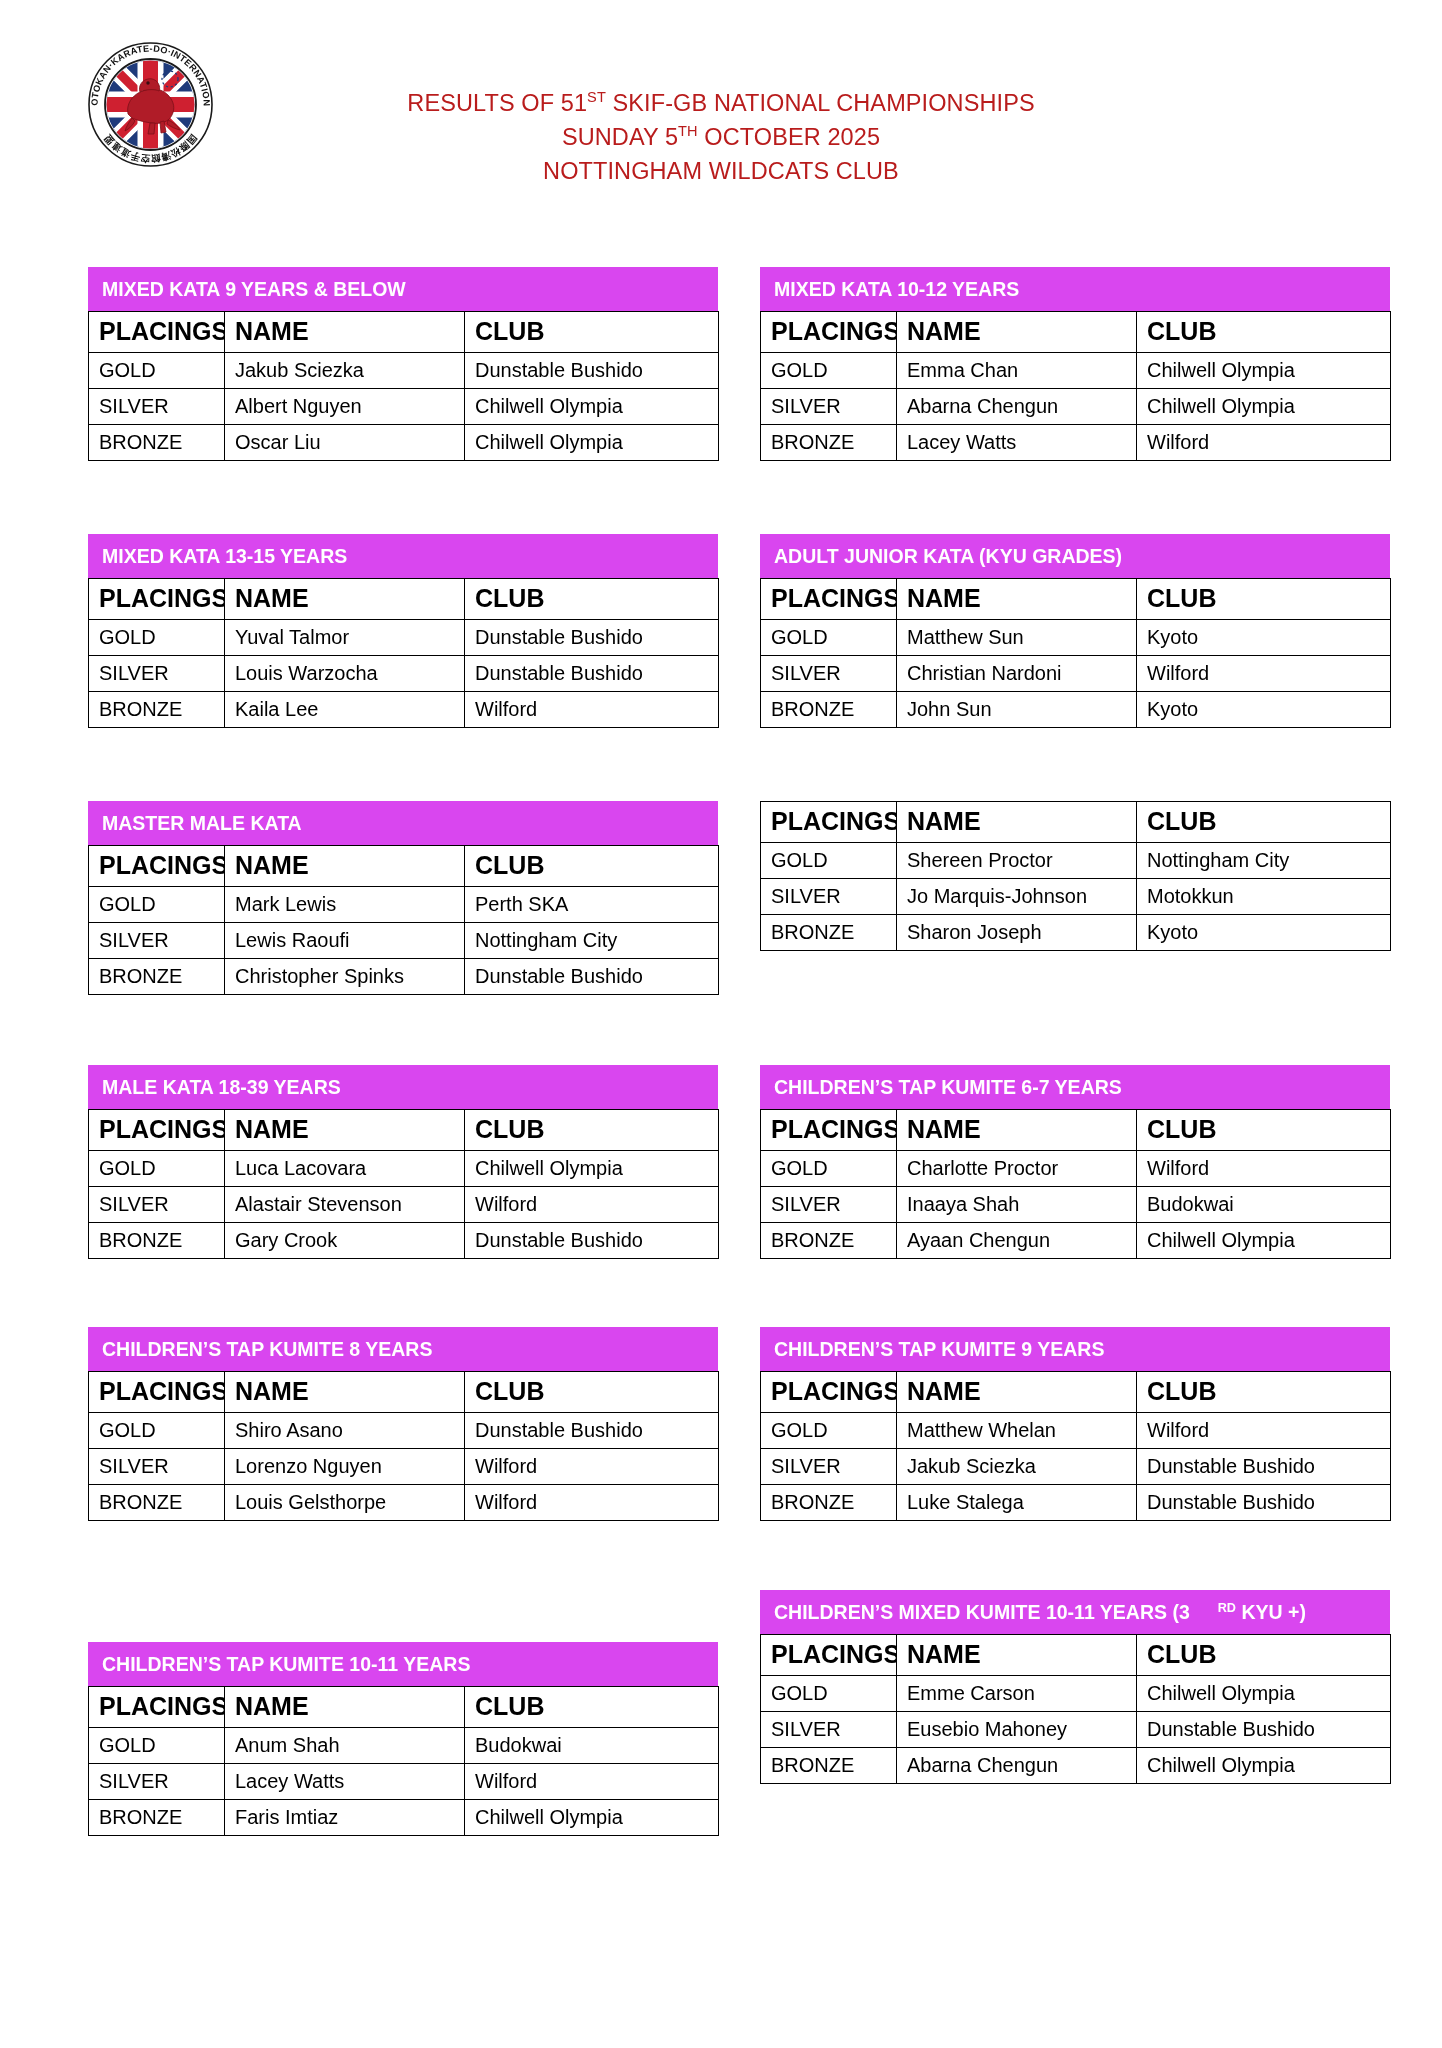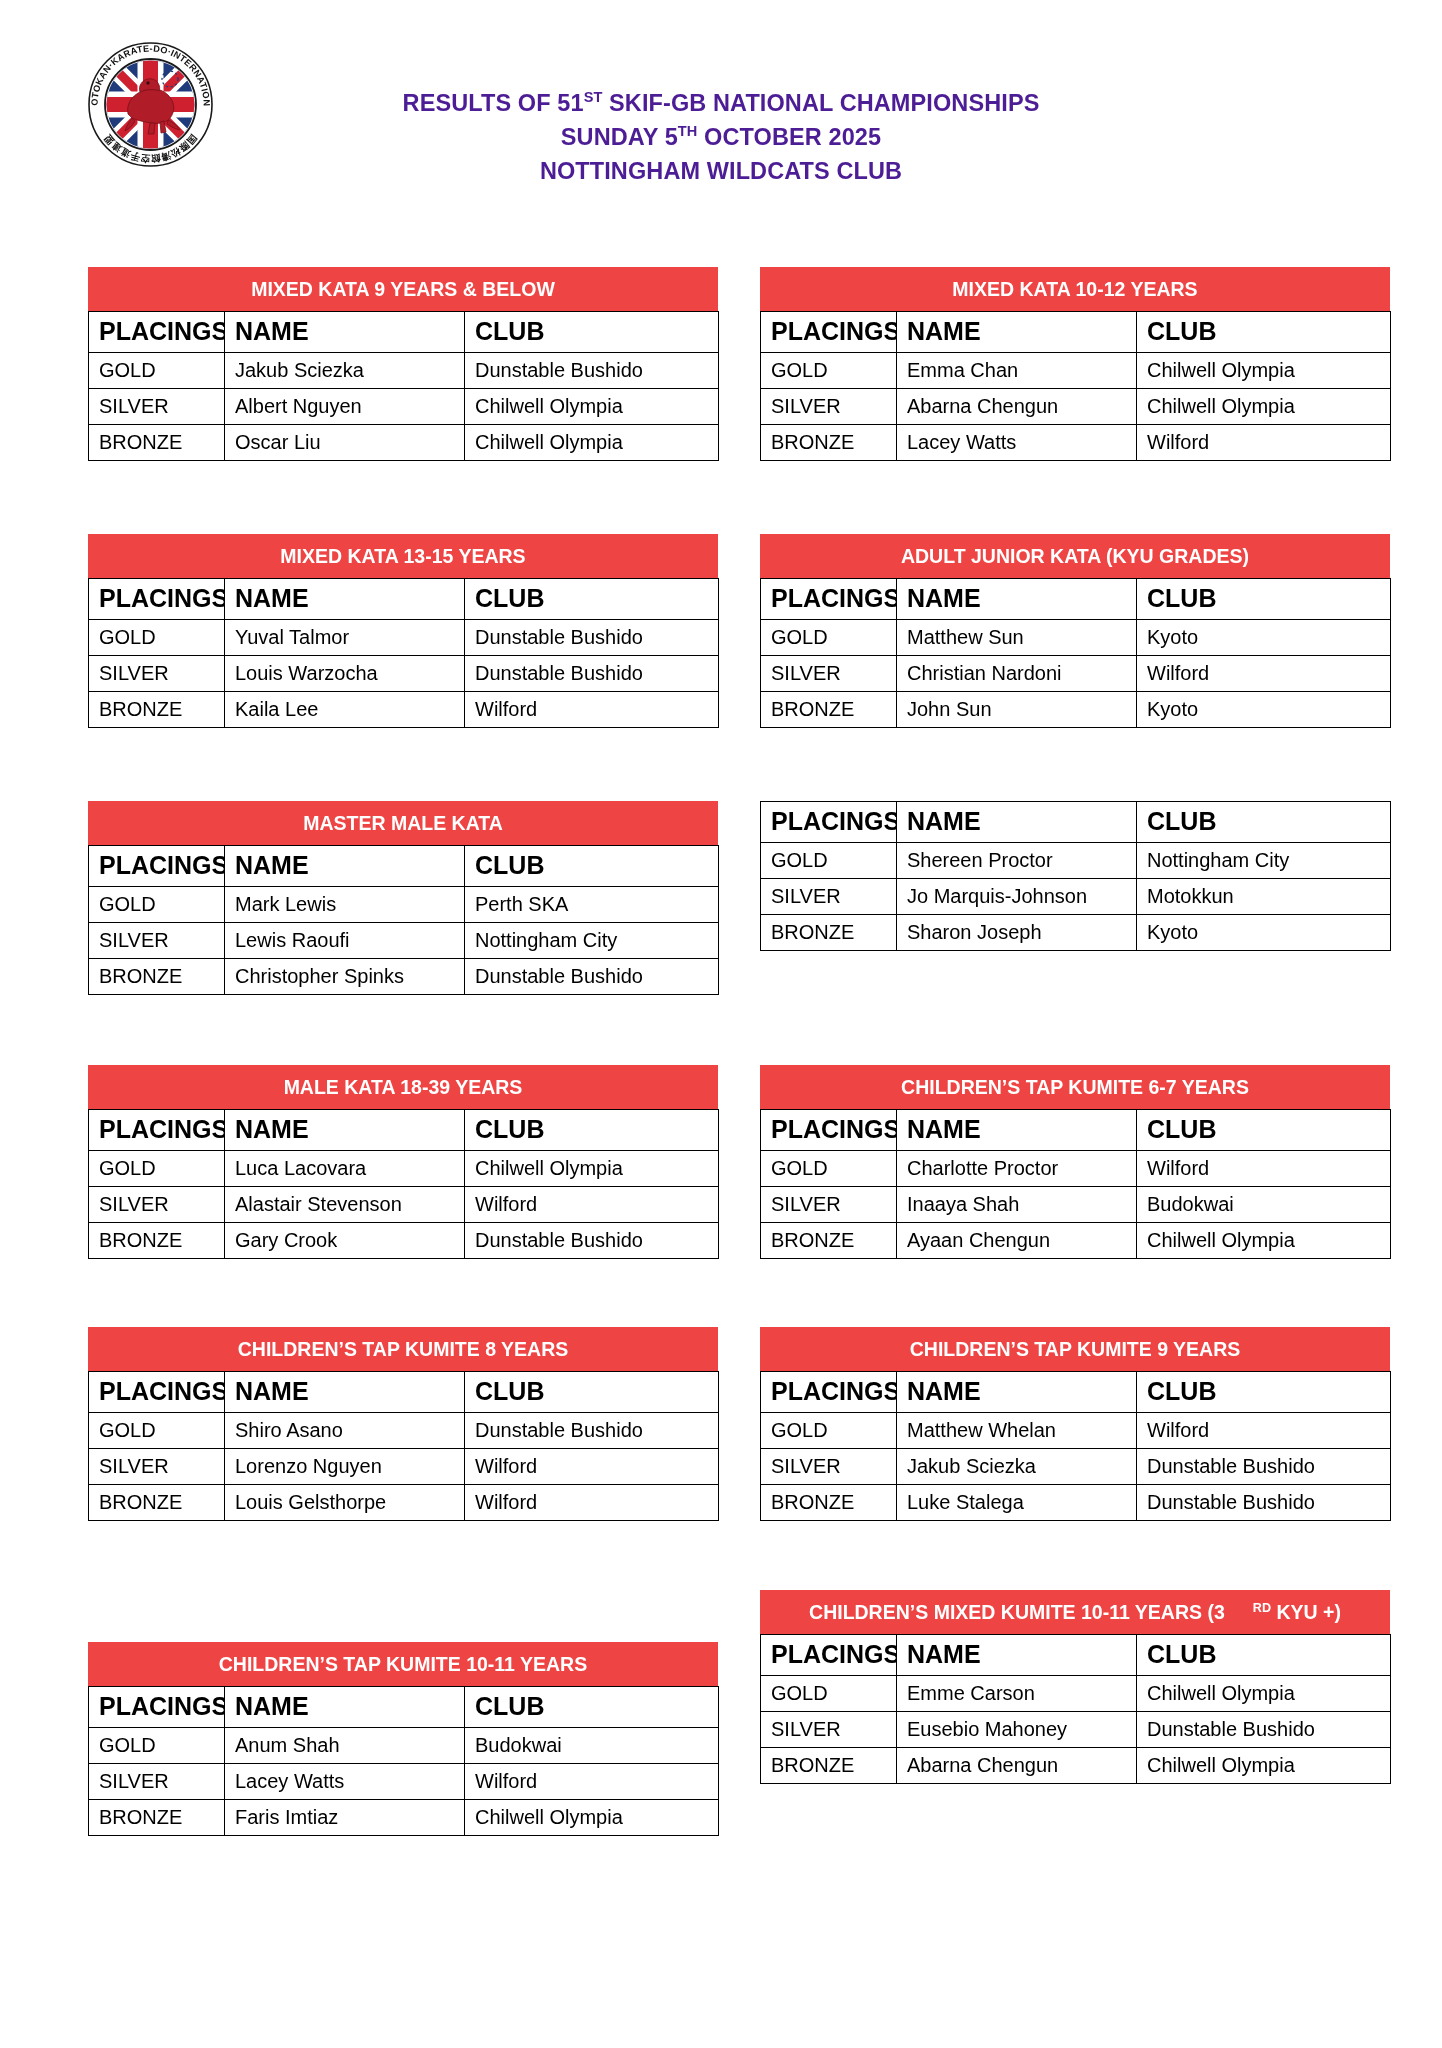--- a/index.html
+++ b/index.html
@@ -38,25 +38,25 @@
   .logo svg { display: block; }
 
   .title-block {
     position: absolute;
     left: 0;
     right: 0;
     top: 86px;
     text-align: center;
   }
   .title-line {
-    font-weight: bold;
+    font-weight: normal;
     font-size: 23.5px;
     letter-spacing: 0.1px;
     line-height: 34px;
-    color: #4c1d95;
+    color: #b91c1c;
     white-space: nowrap;
   }
   .title-line sup {
     font-size: 0.62em;
     vertical-align: super;
     line-height: 0;
   }
 
   
   .tables-area {
@@ -66,31 +66,30 @@
     width: 1442px;
   }
   .tbl-wrap {
     position: absolute;
     width: 630px;
   }
   .tbl-wrap.col-left  { left: 88px; }
   .tbl-wrap.col-right { left: 760px; }
 
   .sect-head {
-    background: #ef4444;
+    background: #d946ef;
     color: #ffffff;
     font-weight: bold;
     font-size: 19.5px;
     line-height: 1;
     padding: 13px 14px 14px 14px;
     box-sizing: border-box;
     height: 44px;
     white-space: nowrap;
     overflow: hidden;
-    text-align: center;
   }
   .sect-head sup {
     font-size: 0.65em;
     vertical-align: super;
     line-height: 0;
     margin-left: 28px;
   }
 
   table.results {
     border-collapse: collapse;

